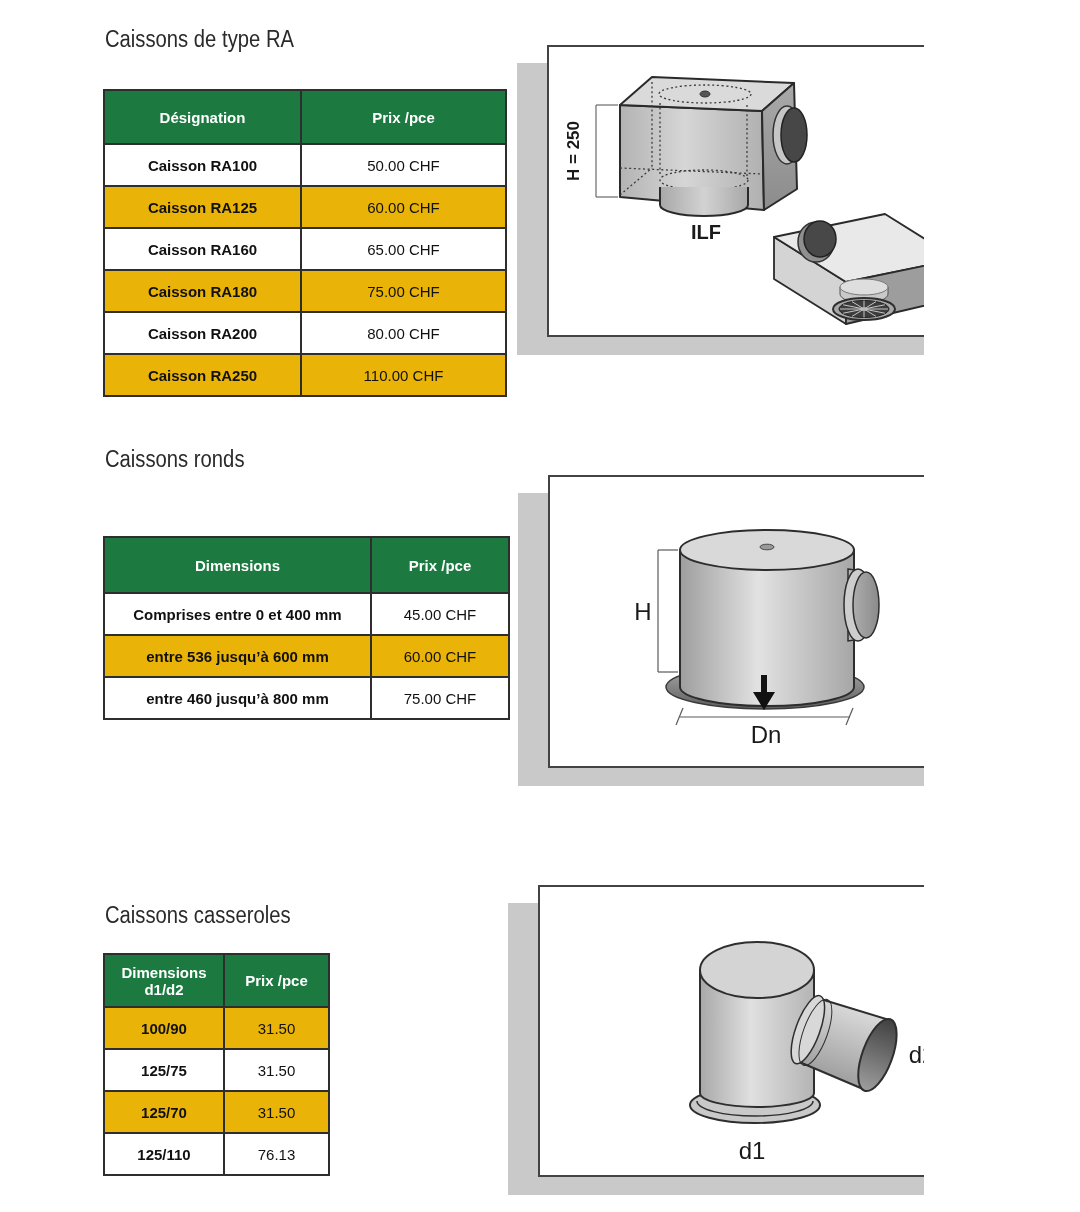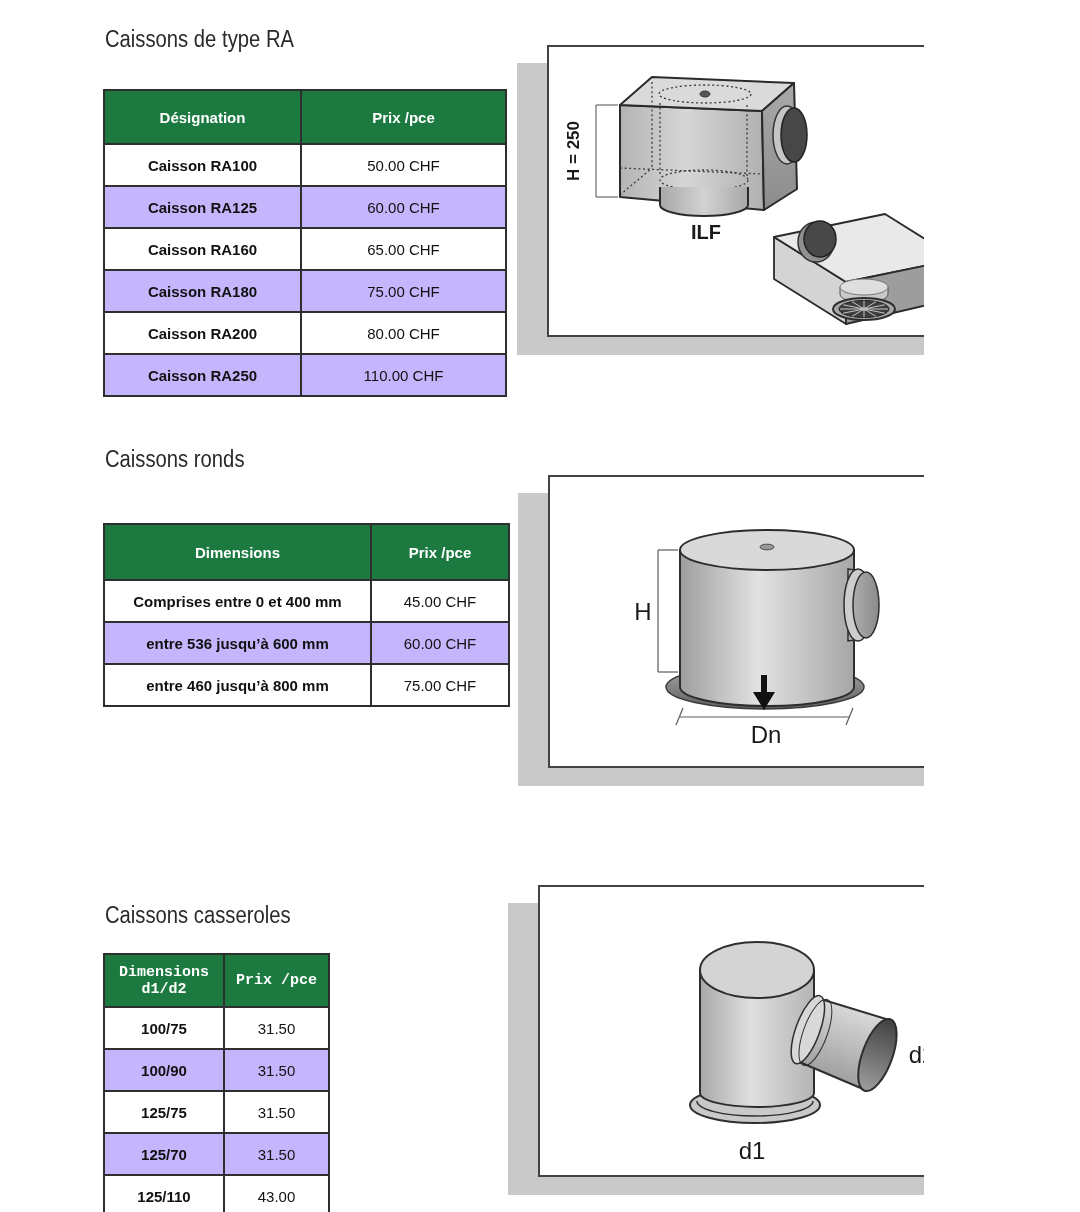--- a/index.html
+++ b/index.html
@@ -13,25 +13,25 @@
   }
   table.price{position:absolute;border-collapse:collapse;table-layout:fixed;background:#ffffff;}
   .price th{
     background:#1c7a41;color:#ffffff;font-weight:bold;font-size:15px;
     border:2px solid #2e2e2e;text-align:center;vertical-align:middle;padding:2px 6px;margin-top:16px;
   }
   .price td{
     border:2px solid #2e2e2e;font-size:15px;color:#111111;text-align:center;
     vertical-align:middle;height:24px;padding:8px 4px;background:#ffffff;
   }
-  .price tr.alt td{background:#c4b5fd;}
+  .price tr.alt td{background:#eab308;}
   .price td.name{font-weight:bold;}
   .t1 th{height:48px;}
   .t2 th{height:50px;}
-  .t3 th{height:47px;font-family:Liberation Mono, monospace;}
+  .t3 th{height:47px;}
   .fig{position:absolute;}
   .fig-shadow{position:absolute;left:-30px;top:18px;width:100%;height:100%;background:#c9c9c9;}
   .fig-frame{position:absolute;inset:0;background:#ffffff;border:2px solid #434343;}
   .fig-frame svg{display:block;}
   svg text{font-family:"Liberation Sans",sans-serif;fill:#1a1a1a;}
   .dim-label{font-size:24px;}
   .dim-label-bold{font-size:17px;font-weight:bold;}
   .outlet-label{font-size:20px;font-weight:bold;}
 </style>
 </head>
@@ -154,21 +154,21 @@
             <path stroke="#c6c6c6" stroke-width="1" d="M315,262 L339,262 M315,262 L335.8,266.2 M315,262 L327,269.4 M315,262 L315,270.5 M315,262 L303,269.4 M315,262 L294.2,266.2 M315,262 L291,262 M315,262 L294.2,257.8 M315,262 L303,254.6 M315,262 L315,253.5 M315,262 L327,254.6 M315,262 L335.8,257.8"></path>
             <ellipse cx="315" cy="262" rx="4" ry="1.8" fill="#bbbbbb"></ellipse>
           </g>
         </g>
       </svg>
     </div>
   </div>
 
   <h2 class="sec-title" style="left:105px;top:446px;margin:0;">Caissons ronds</h2>
 
-  <table class="price t2" style="left:103px;top:523px;width:405px;border-radius:19px;">
+  <table class="price t2" style="left:103px;top:536px;width:405px;border-radius:19px;">
     <colgroup>
         <col style="width:267px;">
         <col style="width:138px;">
       </colgroup>
     <thead>
       <tr>
         <th>Dimensions</th>
         <th>Prix /pce</th>
       </tr>
     </thead>
@@ -249,39 +249,35 @@
         <col style="width:120px;">
         <col style="width:105px;">
       </colgroup>
     <thead>
       <tr>
         <th>Dimensions d1/d2</th>
         <th>Prix /pce</th>
       </tr>
     </thead>
     <tbody>
-      <tr>
-          <td class="name">100/75</td>
-          <td>31.50</td>
-        </tr>
       <tr class="alt">
           <td class="name">100/90</td>
           <td>31.50</td>
         </tr>
       <tr>
           <td class="name">125/75</td>
           <td>31.50</td>
         </tr>
       <tr class="alt">
           <td class="name">125/70</td>
           <td>31.50</td>
         </tr>
       <tr>
           <td class="name">125/110</td>
-          <td>43.00</td>
+          <td>76.13</td>
         </tr>
     </tbody>
   </table>
 
   <div class="fig" style="left:538px;top:885px;width:437px;height:292px;">
     <div class="fig-shadow"></div>
     <div class="fig-frame">
       <svg width="433" height="288" viewBox="0 0 433 288">
         <defs>
           <linearGradient id="g3body" x1="0" y1="0" x2="1" y2="0">

